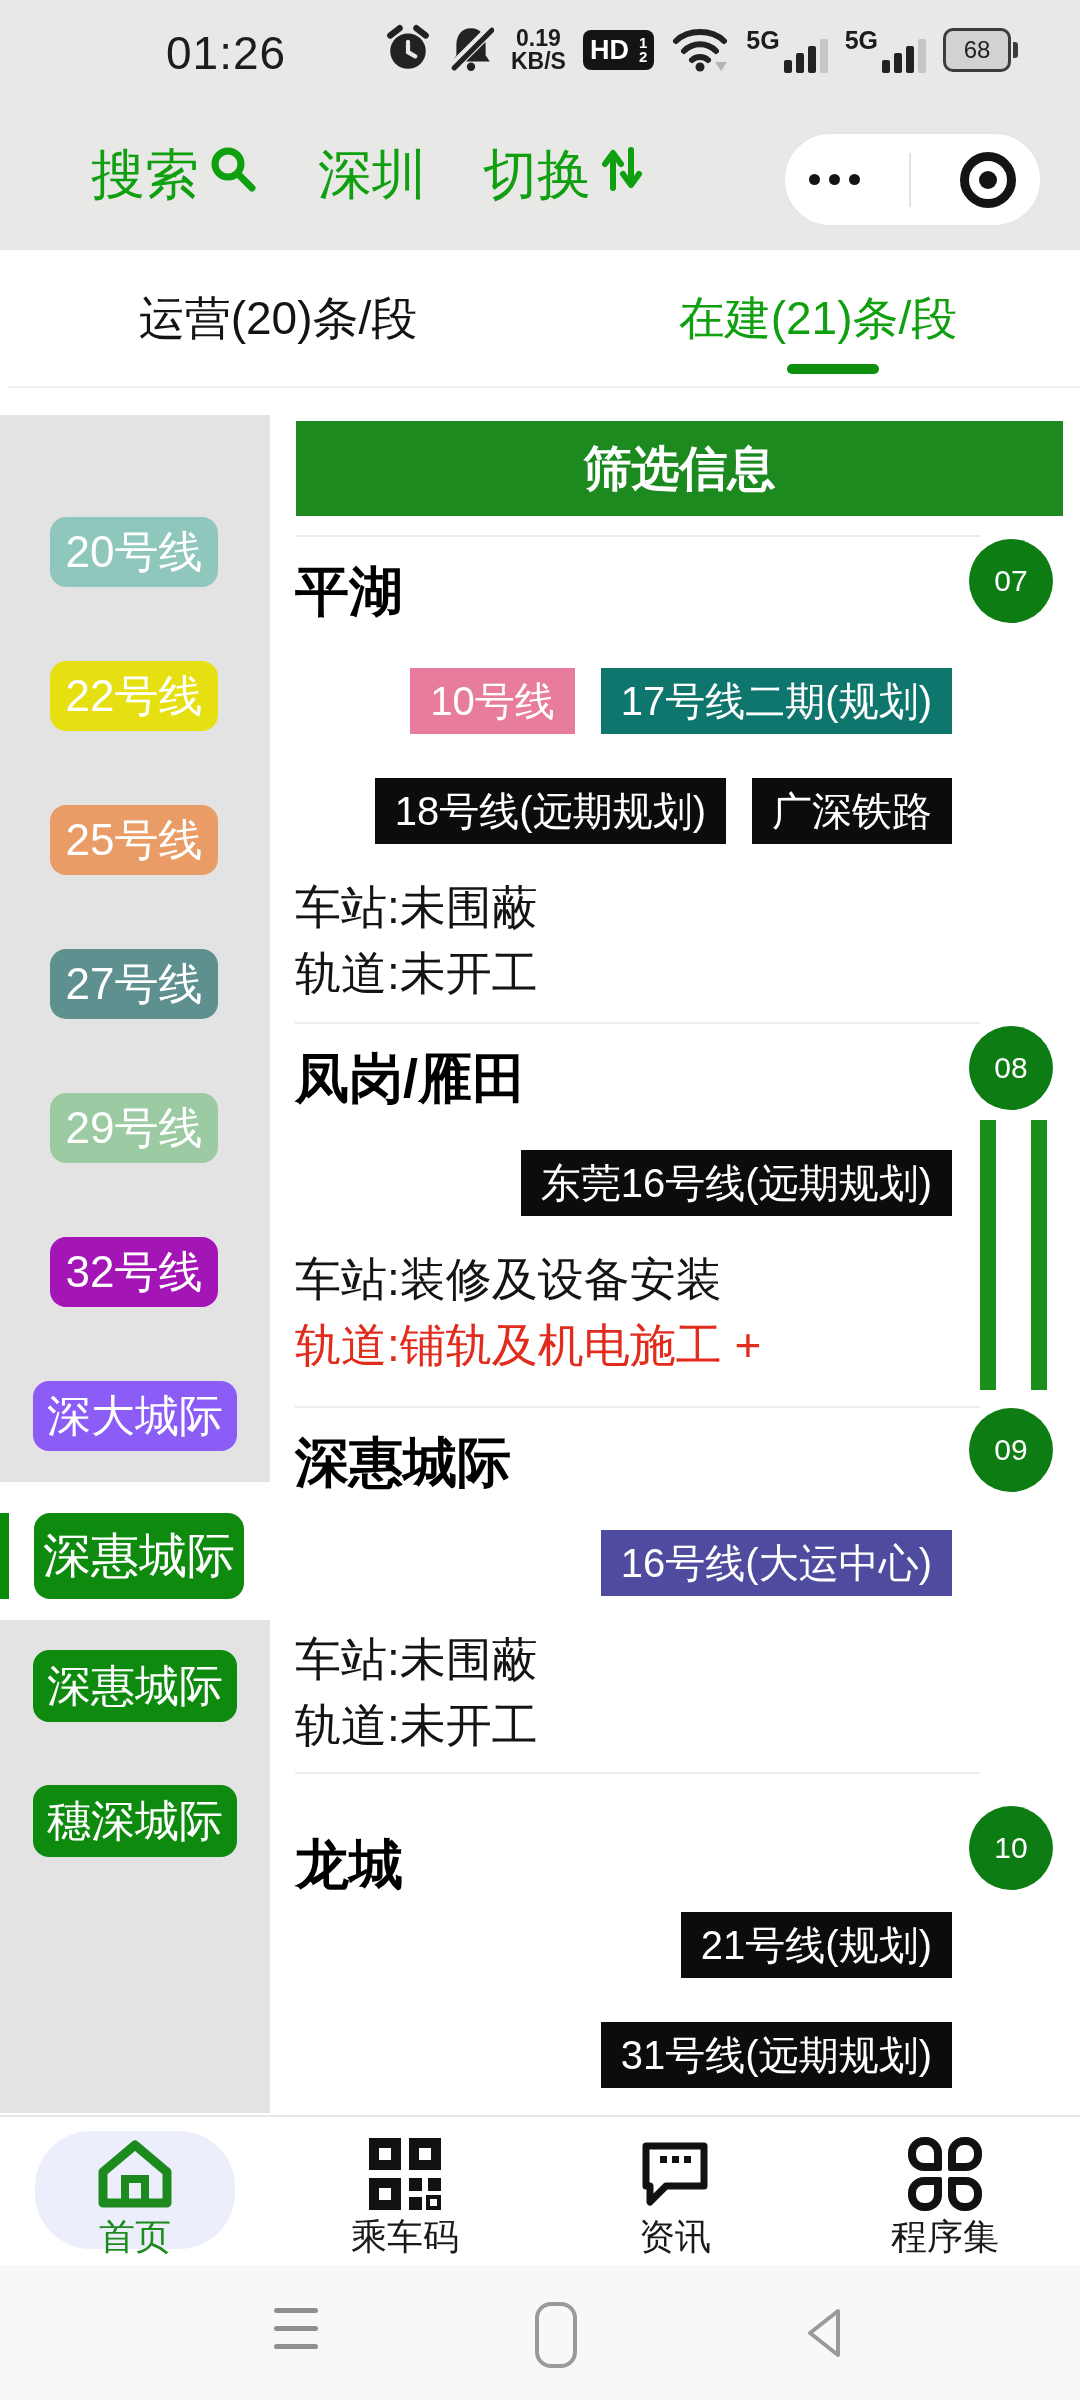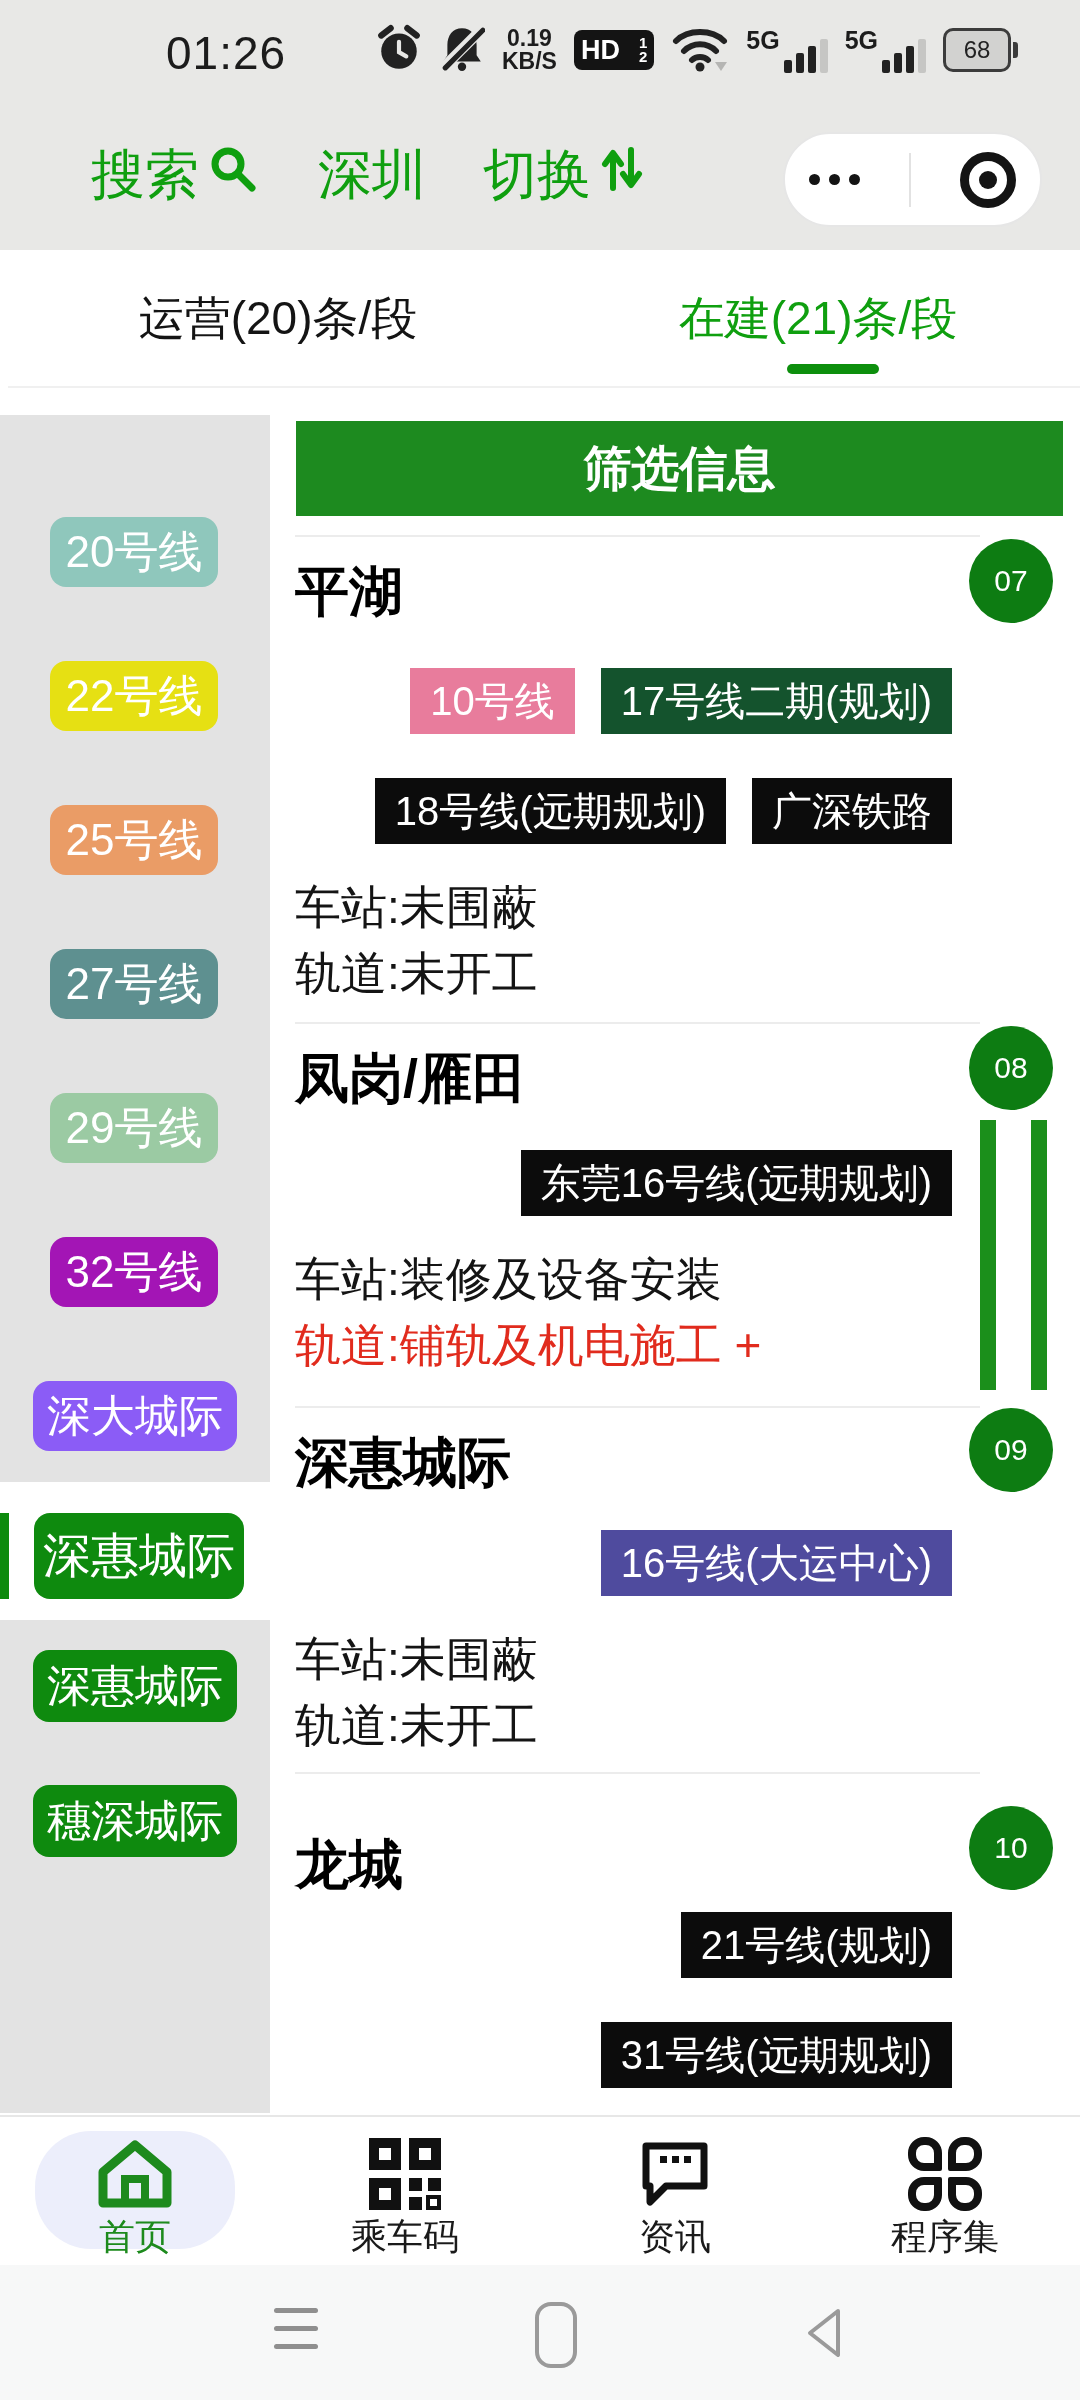--- a/index.html
+++ b/index.html
@@ -5,21 +5,21 @@
   html,body{margin:0;padding:0;}
   body{width:1080px;height:2400px;position:relative;background:#ffffff;
        font-family:"Liberation Sans","DejaVu Sans",sans-serif;overflow:hidden;}
 
   
   .top-zone{position:absolute;left:0;top:0;width:1080px;height:250px;background:#e8e8e6;}
   .status-bar{position:absolute;left:0;top:0;width:1080px;height:100px;display:flex;align-items:center;}
   .time{position:absolute;left:120px;top:26px;font-size:46px;color:#1c1c1c;letter-spacing:1px;margin-left:46px;}
   .sicons{position:absolute;right:62px;top:0;height:100px;display:flex;align-items:center;gap:17px;}
   .speed{display:flex;flex-direction:column;align-items:center;line-height:23px;font-size:23px;font-weight:bold;color:#1c1c1c;}
-  .hd{background:#141414;color:#fff;border-radius:8px;height:40px;display:flex;align-items:center;padding:0 7px;gap:19px;}
+  .hd{background:#141414;color:#fff;border-radius:8px;height:40px;display:flex;align-items:center;padding:0 7px;gap:10px;}
   .hd b{font-size:27px;font-weight:bold;}
   .hd .hdsub{display:flex;flex-direction:column;font-size:15px;line-height:14px;font-weight:bold;}
   .sig{display:flex;align-items:flex-end;gap:4px;height:46px;}
   .sig .g5{font-size:25px;font-weight:bold;color:#1c1c1c;transform:translateY(-18px);}
   .bars{display:flex;align-items:flex-end;gap:4px;}
   .bars i{display:block;width:8px;background:#222;border-radius:2px;}
   .bars i.dim{background:#c6c6c4;}
   .batt{display:flex;align-items:center;}
   .batt-body{width:62px;height:38px;border:3px solid #3c3c3c;border-radius:10px;background:#d2d2d0;
              display:flex;align-items:center;justify-content:center;font-size:24px;color:#222;}
@@ -216,21 +216,21 @@
     <div class="side-badge" style="top: 1397px; left: 33px; width: 204px; height: 72px; font-size: 44px; background: rgb(14, 138, 14);">穗深城际</div>
   </div>
 
 <div class="content" id="content">
   <div class="filter-bar">筛选信息</div>
 <div class="station" style="height: 487px; padding-top: 16px;">
       <div class="station-title">平湖</div>
       <div class="num-circle" style="top: 4px;">07</div>
       <div class="badge-row" style="margin-top: 37px;">
         <span class="line-badge" style="background: rgb(232, 124, 156); color: rgb(255, 255, 255);">10号线</span>
-        <span class="line-badge" style="background: #14532d; color: rgb(255, 255, 255);">17号线二期(规划)</span>
+        <span class="line-badge" style="background: #0f766e; color: rgb(255, 255, 255);">17号线二期(规划)</span>
       </div>
       <div class="badge-row" style="margin-top: 44px;">
         <span class="line-badge" style="background: rgb(12, 12, 12); color: rgb(255, 255, 255);">18号线(远期规划)</span>
         <span class="line-badge" style="background: rgb(12, 12, 12); color: rgb(255, 255, 255);">广深铁路</span>
       </div>
       <div class="info-line" style="margin-top: 30px; color: rgb(20, 20, 20);">车站:未围蔽</div>
       <div class="info-line" style="color: rgb(20, 20, 20);">轨道:未开工</div>
     </div>
     <div class="station" style="height: 384px; padding-top: 16px;">
       <div class="station-title">凤岗/雁田</div>

